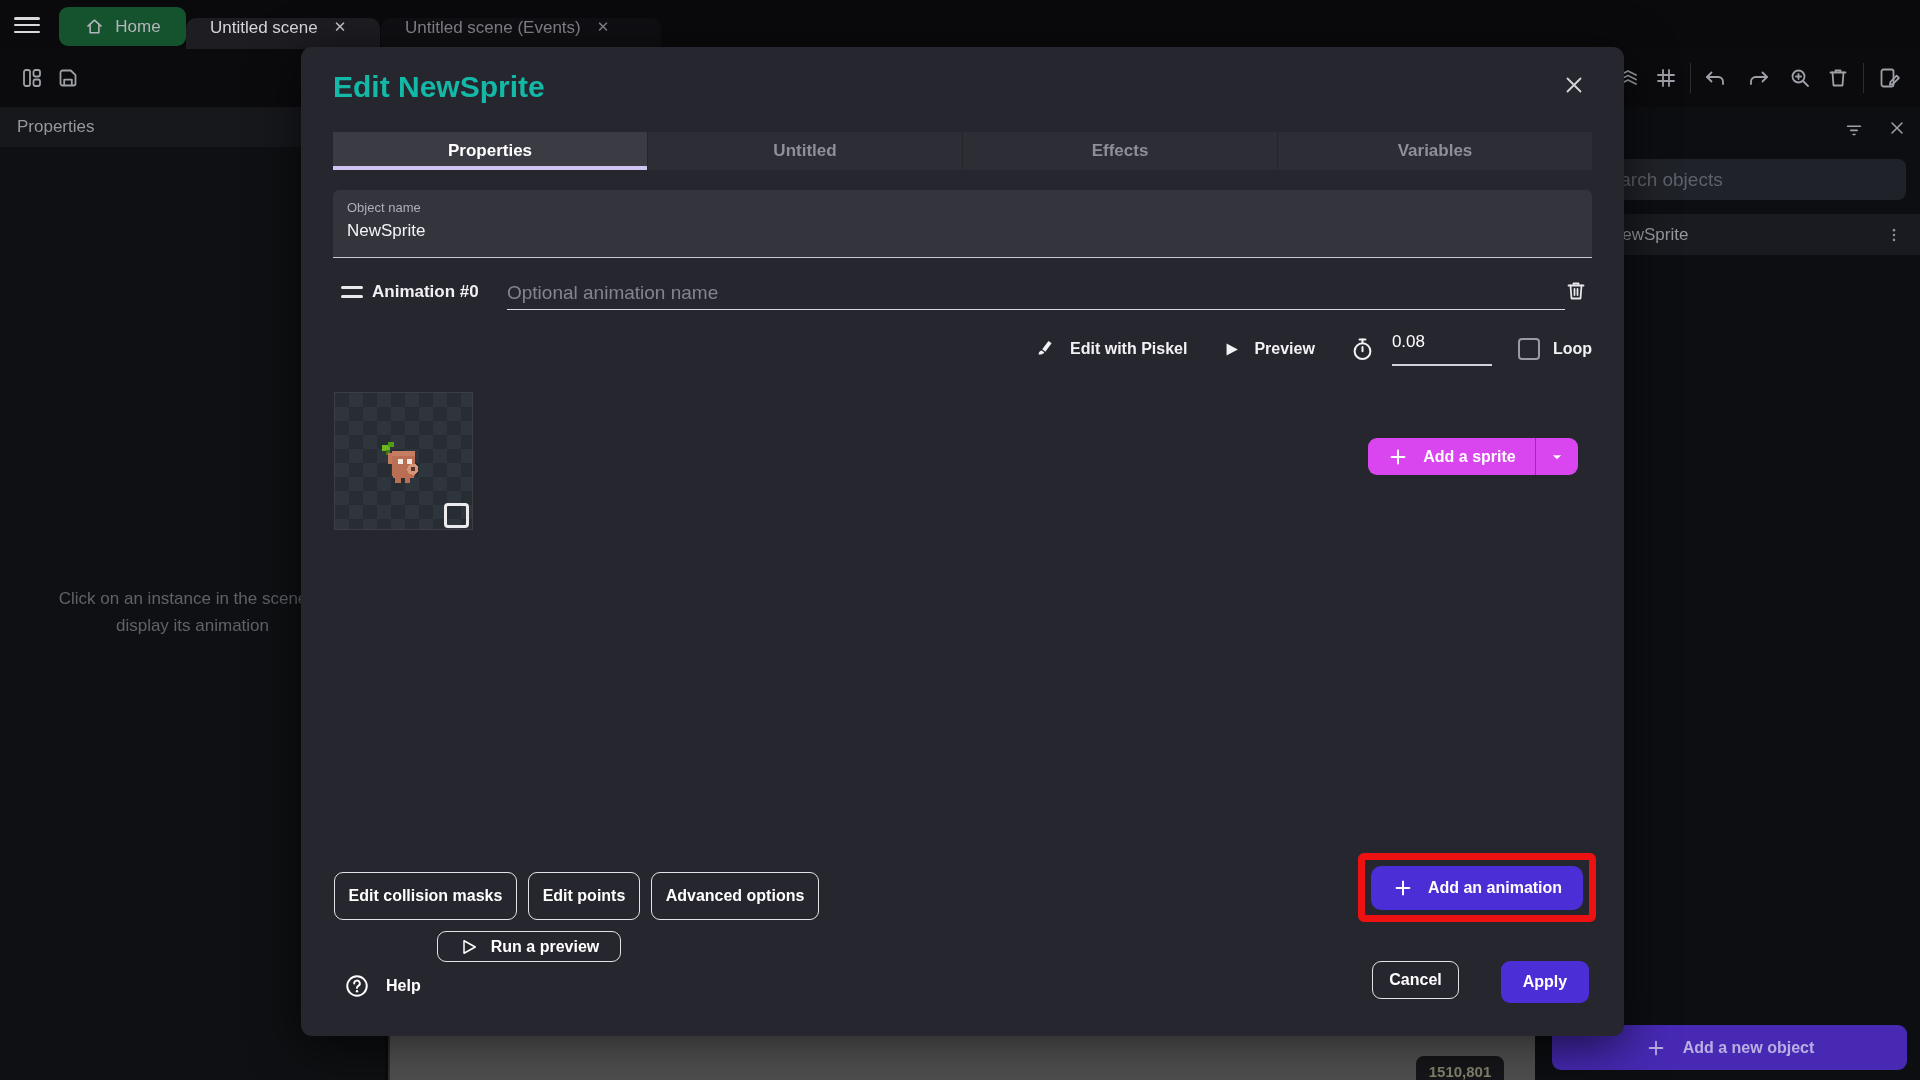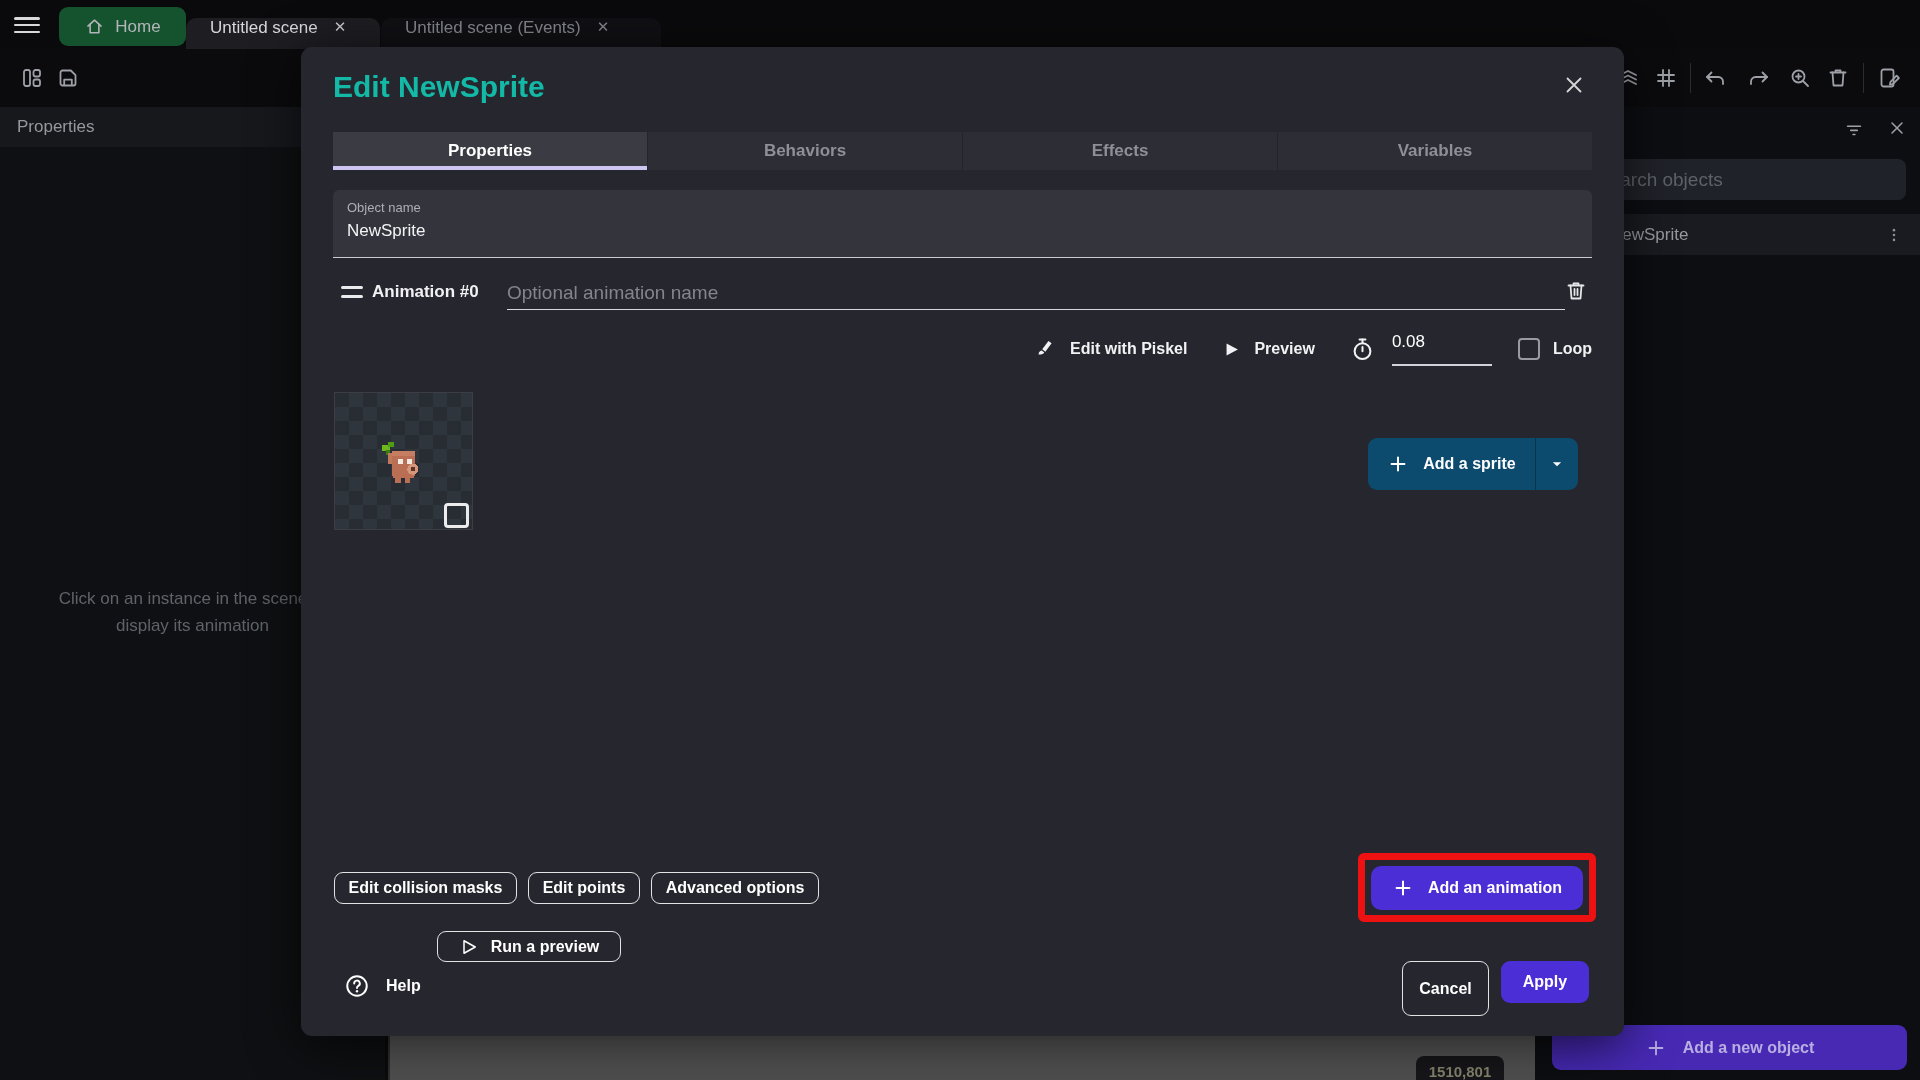--- a/index.html
+++ b/index.html
@@ -75,26 +75,26 @@
 
   .piskel-row{position:absolute;right:32px;top:284px;height:36px;display:flex;align-items:center;color:#f2f2f4}
   .piskel-row .txt{font-size:16px;font-weight:bold}
   .time-input{width:100px;background:transparent;border:none;border-bottom:2px solid #d2d2da;outline:none;color:#fff;font-size:17px;padding-bottom:12px;font-family:"Liberation Sans",sans-serif}
   .checkbox{width:22px;height:22px;border:2.5px solid #9a9aa2;border-radius:4px;cursor:pointer}
 
   .thumb{position:absolute;left:33px;top:345px;width:139px;height:138px;border:1px solid #3d3d46;
     background:repeating-conic-gradient(#2e353c 0% 25%, #272d33 0% 50%);background-size:28px 28px}
   .frame-check{position:absolute;left:109px;top:110px;width:25px;height:25px;border:3.5px solid #ececee;border-radius:4px;cursor:pointer}
 
-  .add-sprite{position:absolute;left:1067px;top:391px;width:210px;height:52px;background:#0c4a6e;border-radius:9px;display:flex;color:#fff;cursor:pointer}
+  .add-sprite{position:absolute;left:1067px;top:391px;width:210px;height:37px;background:#d946ef;border-radius:9px;display:flex;color:#fff;cursor:pointer}
   .add-sprite .main{flex:1;display:flex;align-items:center;justify-content:center;gap:14px;font-size:16px;font-weight:bold}
   .add-sprite .sep{width:1px;background:rgba(0,0,0,.3)}
   .add-sprite .caret{width:42px;display:flex;align-items:center;justify-content:center}
 
-  .btn-outline{position:absolute;height:32px;border:1px solid #e3e3e6;border-radius:9px;background:transparent;color:#fff;font-size:16px;font-weight:bold;display:flex;align-items:center;justify-content:center;gap:12px;cursor:pointer;font-family:"Liberation Sans",sans-serif}
+  .btn-outline{position:absolute;height:48px;border:1px solid #e3e3e6;border-radius:9px;background:transparent;color:#fff;font-size:16px;font-weight:bold;display:flex;align-items:center;justify-content:center;gap:12px;cursor:pointer;font-family:"Liberation Sans",sans-serif}
   .btn-fill{background:#4c2ed6;border:none;border-radius:9px;color:#fff;font-size:16px;font-weight:bold;display:flex;align-items:center;justify-content:center;gap:14px;cursor:pointer;font-family:"Liberation Sans",sans-serif}
 
   .highlight-box{position:absolute;left:1057px;top:806px;width:238px;height:69px;border:7px solid #ee1111;border-radius:6px;display:flex;align-items:center;justify-content:center;z-index:20}
   .highlight-box .btn-fill{width:212px;height:44px;border-radius:10px}
 
   .help-wrap{position:absolute;left:43px;top:918px;height:42px;display:flex;align-items:center;gap:16px;color:#fff;cursor:pointer}
   .help-wrap .txt{font-size:16px;font-weight:bold}
 </style>
 </head>
 <body>
@@ -248,21 +248,21 @@
           <path d="M5.5 5.5 L18.5 18.5 M18.5 5.5 L5.5 18.5"></path>
         </svg>
     </span>
 
     <div class="dtabs">
       <div class="dtab active">
           <span>Properties</span>
           <span class="under"></span>
         </div>
       <div class="dtab">
-          <span>Behaviors</span>
+          <span>Untitled</span>
         </div>
       <div class="dtab">
           <span>Effects</span>
         </div>
       <div class="dtab">
           <span>Variables</span>
         </div>
     </div>
 
     <div class="objname-box">
@@ -380,17 +380,17 @@
 
     <button class="btn-outline" style="left:136px;top:884px;width:184px;height:31px">
       <span>
         <svg width="20" height="20" viewBox="0 0 24 24" fill="none" stroke="currentColor" stroke-width="1.8" stroke-linejoin="round">
             <path d="M6 4.5 L19.5 12 L6 19.5 Z"></path>
           </svg>
       </span>
       <span>Run a preview</span>
     </button>
 
-    <button class="btn-outline" style="left:1101px;top:914px;width:87px;height:55px">Cancel</button>
+    <button class="btn-outline" style="left:1071px;top:914px;width:87px;height:38px">Cancel</button>
     <button class="btn-fill abs" style="left:1200px;top:914px;width:88px;height:42px">Apply</button>
 
   </div>
 </div>
 
 </body></html>

